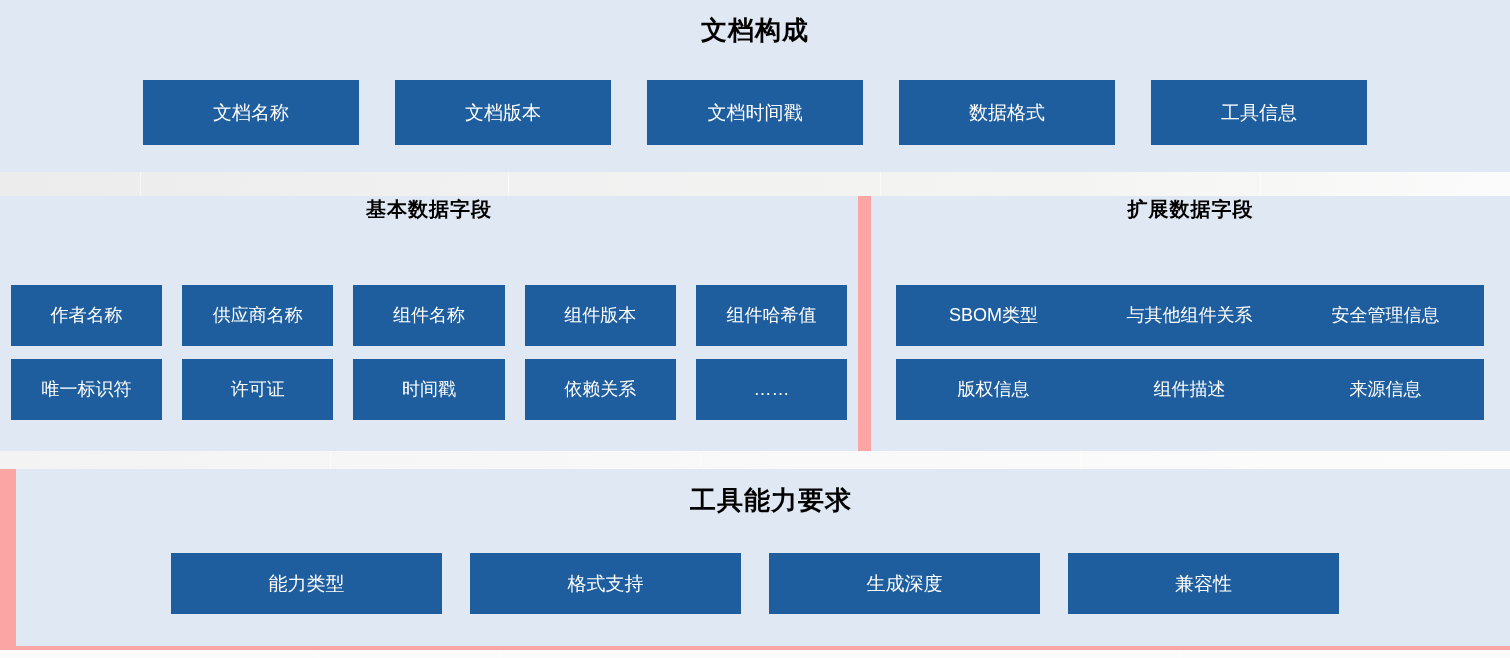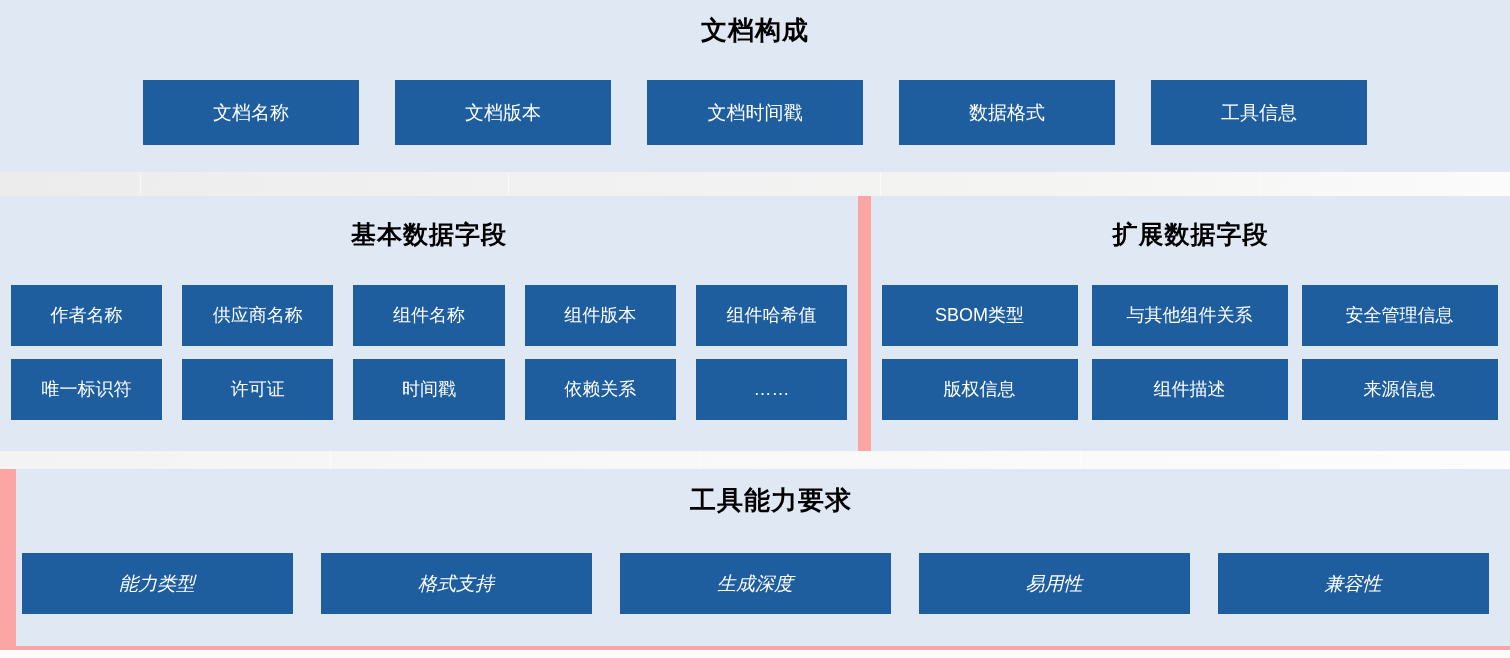--- a/index.html
+++ b/index.html
@@ -96,43 +96,41 @@
     height: 255px;
   }
   #section-extended {
     left: 871px;
     top: 196px;
     width: 639px;
     height: 255px;
   }
   #section-basic .panel-title,
   #section-extended .panel-title {
-    font-size: 25px;
-    padding-top: 22px;
+    font-size: 20px;
   }
 
   #basic-row-1, #basic-row-2 {
     position: absolute;
     left: 11px;
     width: 836px;
     gap: 20px;
   }
   #basic-row-1 { top: 285px; }
   #basic-row-2 { top: 359px; }
   #basic-row-1 .chip, #basic-row-2 .chip {
     width: 162px;
     height: 61px;
     font-size: 18px;
   }
 
   #ext-row-1, #ext-row-2 {
     position: absolute;
     left: 881px;
     width: 617px;
-    gap: 14px;
     align-items: center;
   }
   #ext-row-1 { top: 285px; }
   #ext-row-2 { top: 359px; }
   #ext-row-1 .chip, #ext-row-2 .chip {
     width: 196px;
     height: 61px;
     font-size: 18px;
   }
 
@@ -156,21 +154,20 @@
   #section-tool .panel-title {
     font-size: 26px;
     padding-top: 14px;
   }
   #tool-chip-row {
     position: absolute;
     left: 17px;
     top: 553px;
     width: 1476px;
     gap: 28px;
-    font-style: italic;
   }
   #tool-chip-row .chip {
     width: 271px;
     height: 61px;
     font-size: 19px;
   }
 
   
   #bottom-strip {
     position: absolute;
@@ -253,21 +250,20 @@
   </div>
 
   <div class="panel" id="section-tool">
     <div class="panel-title">工具能力要求</div>
   </div>
 
   <div class="chip-row" id="tool-chip-row">
     <div class="chip">能力类型</div>
     <div class="chip">格式支持</div>
     <div class="chip">生成深度</div>
-    <div class="chip">易用性</div>
     <div class="chip">兼容性</div>
   </div>
 
   <div id="bottom-strip">
     <div class="seam" style="left:318px;top:0;height:8px;"></div>
     <div class="seam" style="left:500px;top:0;height:8px;"></div>
     <div class="seam" style="left:1180px;top:0;height:8px;"></div>
   </div>
 
 </div>

